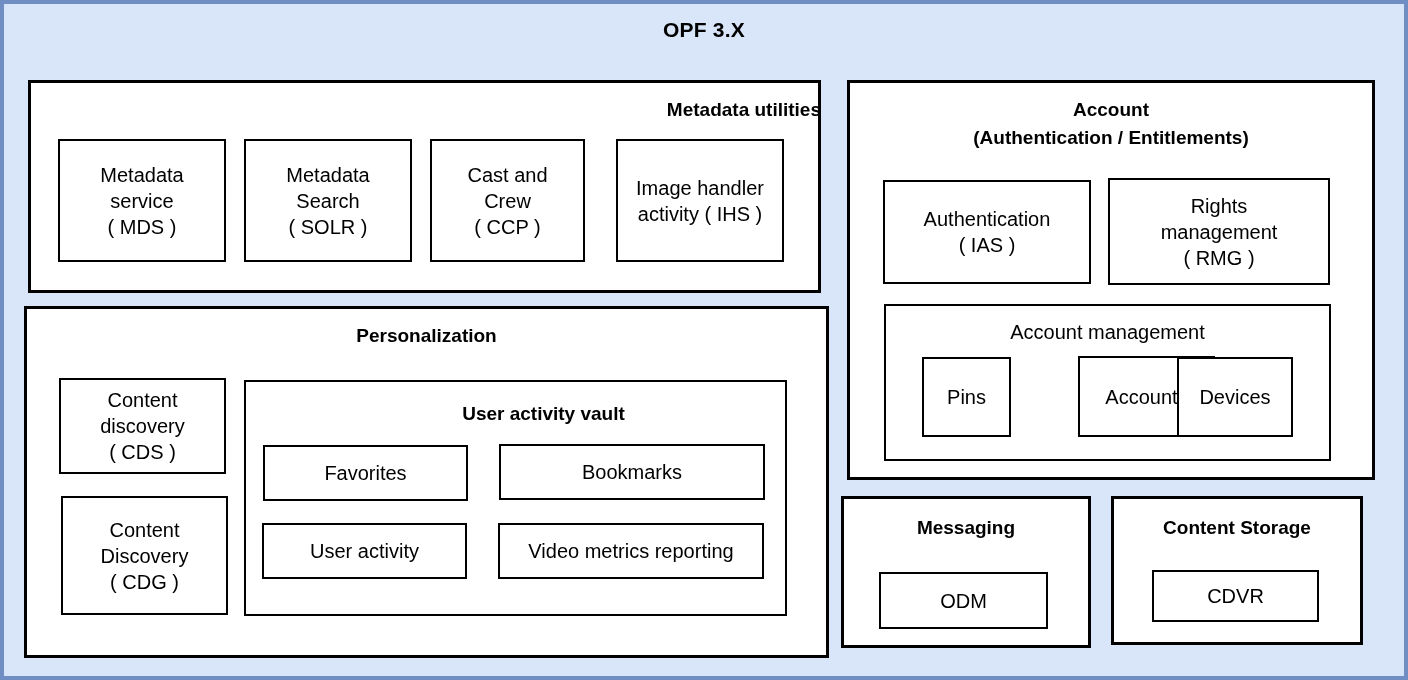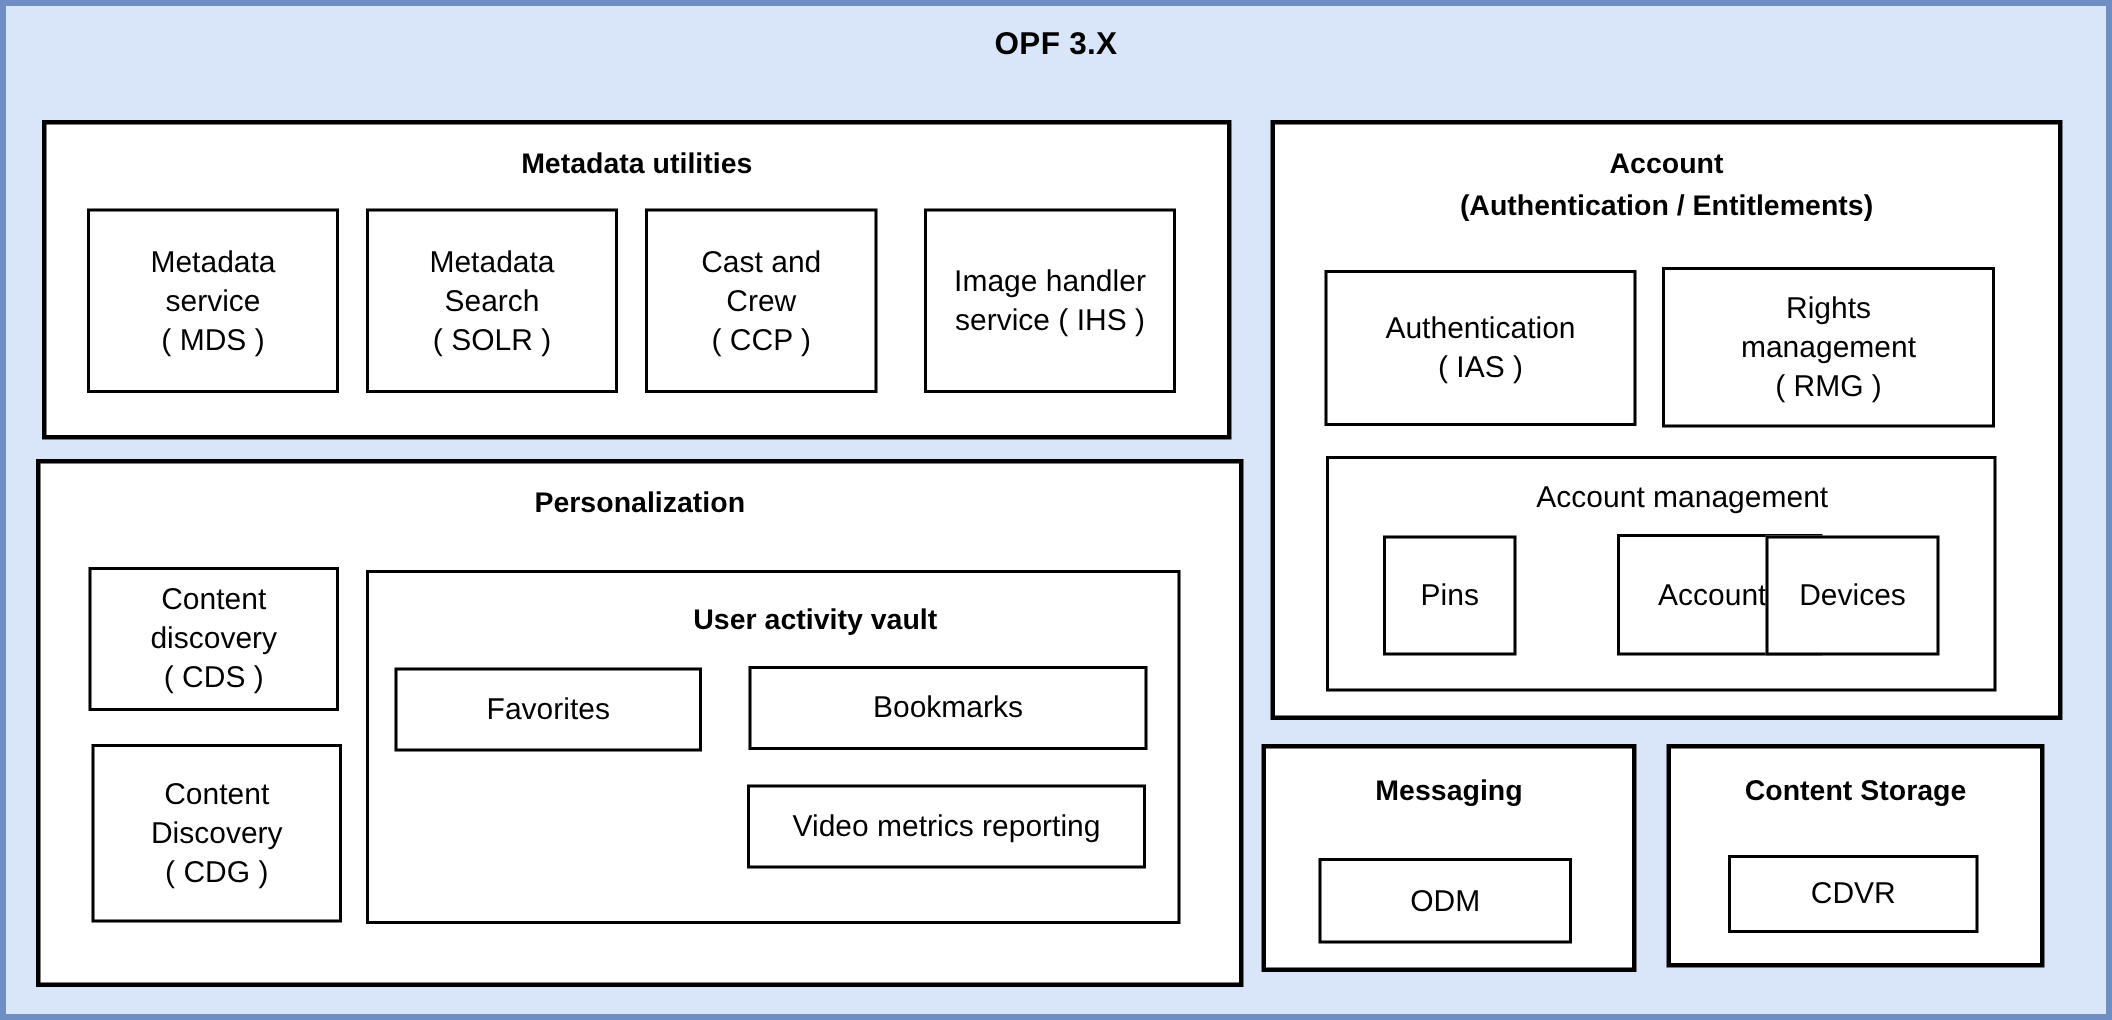--- a/index.html
+++ b/index.html
@@ -86,21 +86,21 @@
 </head>
 <body>
 
 <div id="canvas">
 
   <div class="opf-frame"></div>
 
   <div class="opf-title">OPF 3.X</div>
 
   <div class="box" style="left:28px; top:80px; width:793px; height:213px;"></div>
-  <div class="grp-title" style="left:28px; top:97px; width:793px;">Metadata utilities</div>
+  <div class="grp-title" style="left:28px; top:97px; width:793px;text-align:right;">Metadata utilities</div>
 
   <div class="box thin leaf" style="left:58px; top:139px; width:168px; height:123px; flex-direction:column;">
     <span>Metadata</span>
     <span>service</span>
     <span>( MDS )</span>
   </div>
 
   <div class="box thin leaf" style="left:244px; top:139px; width:168px; height:123px; flex-direction:column;">
     <span>Metadata</span>
     <span>Search</span>
@@ -108,21 +108,21 @@
   </div>
 
   <div class="box thin leaf" style="left:430px; top:139px; width:155px; height:123px; flex-direction:column;">
     <span>Cast and</span>
     <span>Crew</span>
     <span>( CCP )</span>
   </div>
 
   <div class="box thin leaf" style="left:616px; top:139px; width:168px; height:123px; flex-direction:column;">
     <span>Image handler</span>
-    <span>service ( IHS )</span>
+    <span>activity ( IHS )</span>
   </div>
 
   <div class="box" style="left:24px; top:306px; width:805px; height:352px;"></div>
   <div class="grp-title" style="left:24px; top:323px; width:805px;">Personalization</div>
 
   <div class="box thin leaf" style="left:59px; top:378px; width:167px; height:96px; flex-direction:column;">
     <span>Content</span>
     <span>discovery</span>
     <span>( CDS )</span>
   </div>
@@ -137,20 +137,23 @@
   <div class="grp-title" style="left:244px; top:401px; width:543px;padding-left:28px;">User activity vault</div>
 
   <div class="box thin leaf" style="left:263px; top:445px; width:205px; height:56px;">
     <span>Favorites</span>
   </div>
 
   <div class="box thin leaf" style="left:499px; top:444px; width:266px; height:56px;">
     <span>Bookmarks</span>
   </div>
 
+  <div class="box thin leaf" style="left:262px; top:523px; width:205px; height:56px;">
+    <span>User activity</span>
+  </div>
 
   <div class="box thin leaf" style="left:498px; top:523px; width:266px; height:56px;">
     <span>Video metrics reporting</span>
   </div>
 
   <div class="box" style="left:847px; top:80px; width:528px; height:400px;"></div>
   <div class="grp-title" style="left:847px; top:97px; width:528px;">Account</div>
   <div class="grp-title" style="left:847px; top:125px; width:528px;">(Authentication / Entitlements)</div>
 
   <div class="box thin leaf" style="left:883px; top:180px; width:208px; height:104px; flex-direction:column;">
@@ -158,21 +161,21 @@
     <span>( IAS )</span>
   </div>
 
   <div class="box thin leaf" style="left:1108px; top:178px; width:222px; height:107px; flex-direction:column;">
     <span>Rights</span>
     <span>management</span>
     <span>( RMG )</span>
   </div>
 
   <div class="box thin" style="left:884px; top:304px; width:447px; height:157px;"></div>
-  <div class="grp-title sub" style="left:884px; top:320px; width:447px;margin-left:14px;">Account management</div>
+  <div class="grp-title sub" style="left:884px; top:320px; width:447px;">Account management</div>
 
   <div class="box thin leaf" style="left:922px; top:357px; width:89px; height:80px;">
     <span>Pins</span>
   </div>
 
   <div class="box thin leaf" style="left:1078px; top:356px; width:137px; height:81px;">
     <span>Accounts</span>
   </div>
 
   <div class="box thin leaf" style="left:1177px; top:357px; width:116px; height:80px;">

